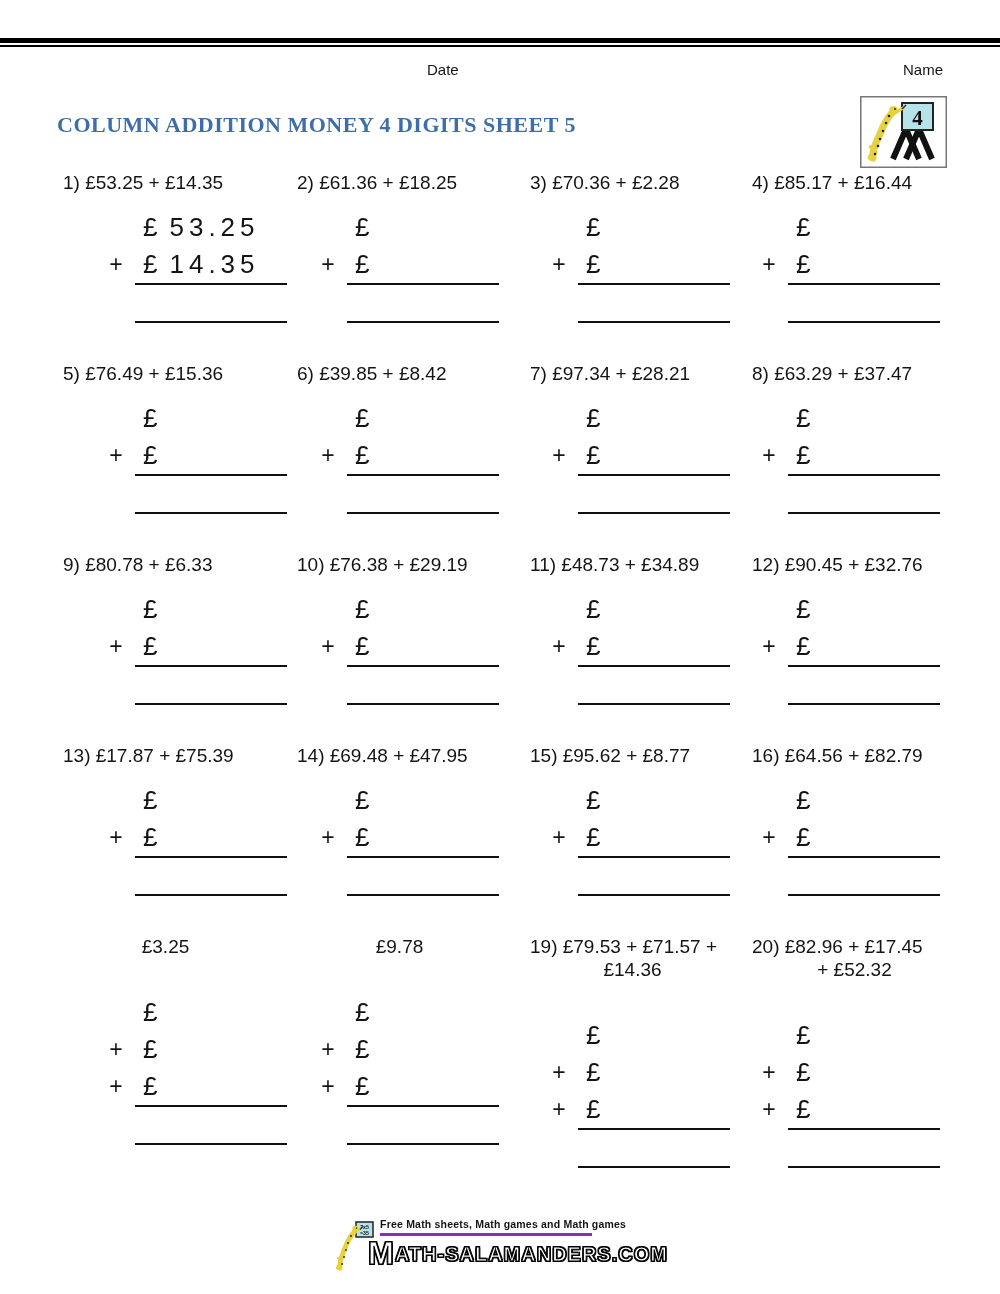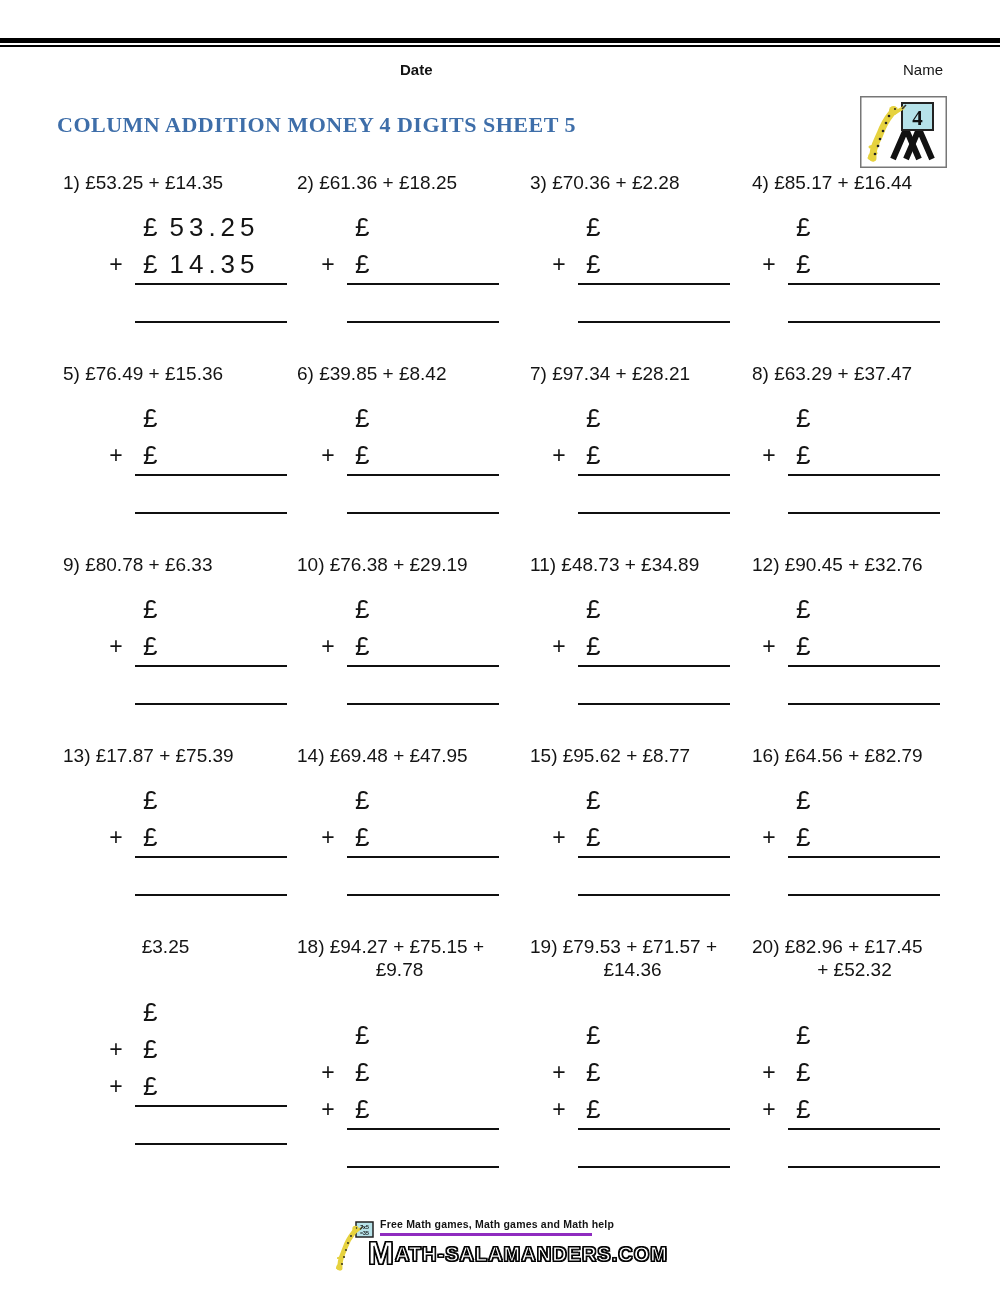--- a/index.html
+++ b/index.html
@@ -5,21 +5,21 @@
   html,body{margin:0;padding:0;background:#ffffff;width:1000px;height:1294px;overflow:hidden;
     font-family:"Liberation Sans",sans-serif;color:var(--ink,#141414);}
   .sheet{position:relative;width:1000px;height:1294px;background:#fff;}
 
   
   .top-rule{margin-top:38px;height:5px;background:#000;}
   .top-rule2{margin-top:2px;height:2px;background:#000;}
 
   
   .head-row{position:relative;margin:14px 57px 0 57px;height:20px;font-size:15px;color:#141414;text-align:right;}
-  .head-row .date{position:absolute;left:343px;top:0;font-weight:bold;}
+  .head-row .date{position:absolute;left:370px;top:0;}
 
   
   .grade-logo{position:absolute;top:58px;right:53px;width:87px;height:72px;}
 
   
   .title{margin:26px 0 0 57px;font-family:"Liberation Serif","DejaVu Serif",serif;
     font-size:22px;font-weight:600;letter-spacing:.5px;color:var(--title_blue,#3e6ea9);line-height:36px;}
 
   
   .grid{margin:28px 0 0 57px;display:grid;grid-template-columns:234px 233px 222px 261px;
@@ -258,21 +258,20 @@
         </div>
         <div class="work">
           <div class="wrow"><span class="plus"></span><span class="cur">£</span><span class="val"></span></div>
           <div class="wrow"><span class="plus">+</span><span class="cur">£</span><span class="val"></span></div>
           <div class="wrow sum"><span class="plus">+</span><span class="cur">£</span><span class="val"></span></div>
           <div class="ansgap"></div>
         </div>
       </div>
       <div class="cell tall">
         <div class="phead">
-          <div class="hl1">18) £94.27 + £75.15 +</div>
           <div class="hl2">£9.78</div>
         </div>
         <div class="work">
           <div class="wrow"><span class="plus"></span><span class="cur">£</span><span class="val"></span></div>
           <div class="wrow"><span class="plus">+</span><span class="cur">£</span><span class="val"></span></div>
           <div class="wrow sum"><span class="plus">+</span><span class="cur">£</span><span class="val"></span></div>
           <div class="ansgap"></div>
         </div>
       </div>
       <div class="cell tall">
@@ -315,19 +314,19 @@
         <line x1="28" y1="9.5" x2="31" y2="6.5" stroke="#333" stroke-width="1.2"></line>
         <circle cx="24.5" cy="8" r="0.7" fill="#111"></circle>
         <circle cx="10" cy="44" r="0.9" fill="#222"></circle>
           <circle cx="12" cy="37" r="0.9" fill="#222"></circle>
         <circle cx="14" cy="30" r="0.9" fill="#222"></circle>
           <circle cx="16" cy="23" r="0.9" fill="#222"></circle>
         <circle cx="19" cy="16" r="0.9" fill="#222"></circle>
       </g>
     </svg>
     <div class="fcol">
-      <div class="tagline">Free Math games, Math games and Math help</div>
+      <div class="tagline">Free Math sheets, Math games and Math games</div>
       <div class="prule"></div>
       <div class="site"><span class="bigM">M</span><span class="rest">ATH-SALAMANDERS.COM</span></div>
     </div>
   </div>
 
 </div>
 
 </body></html>

